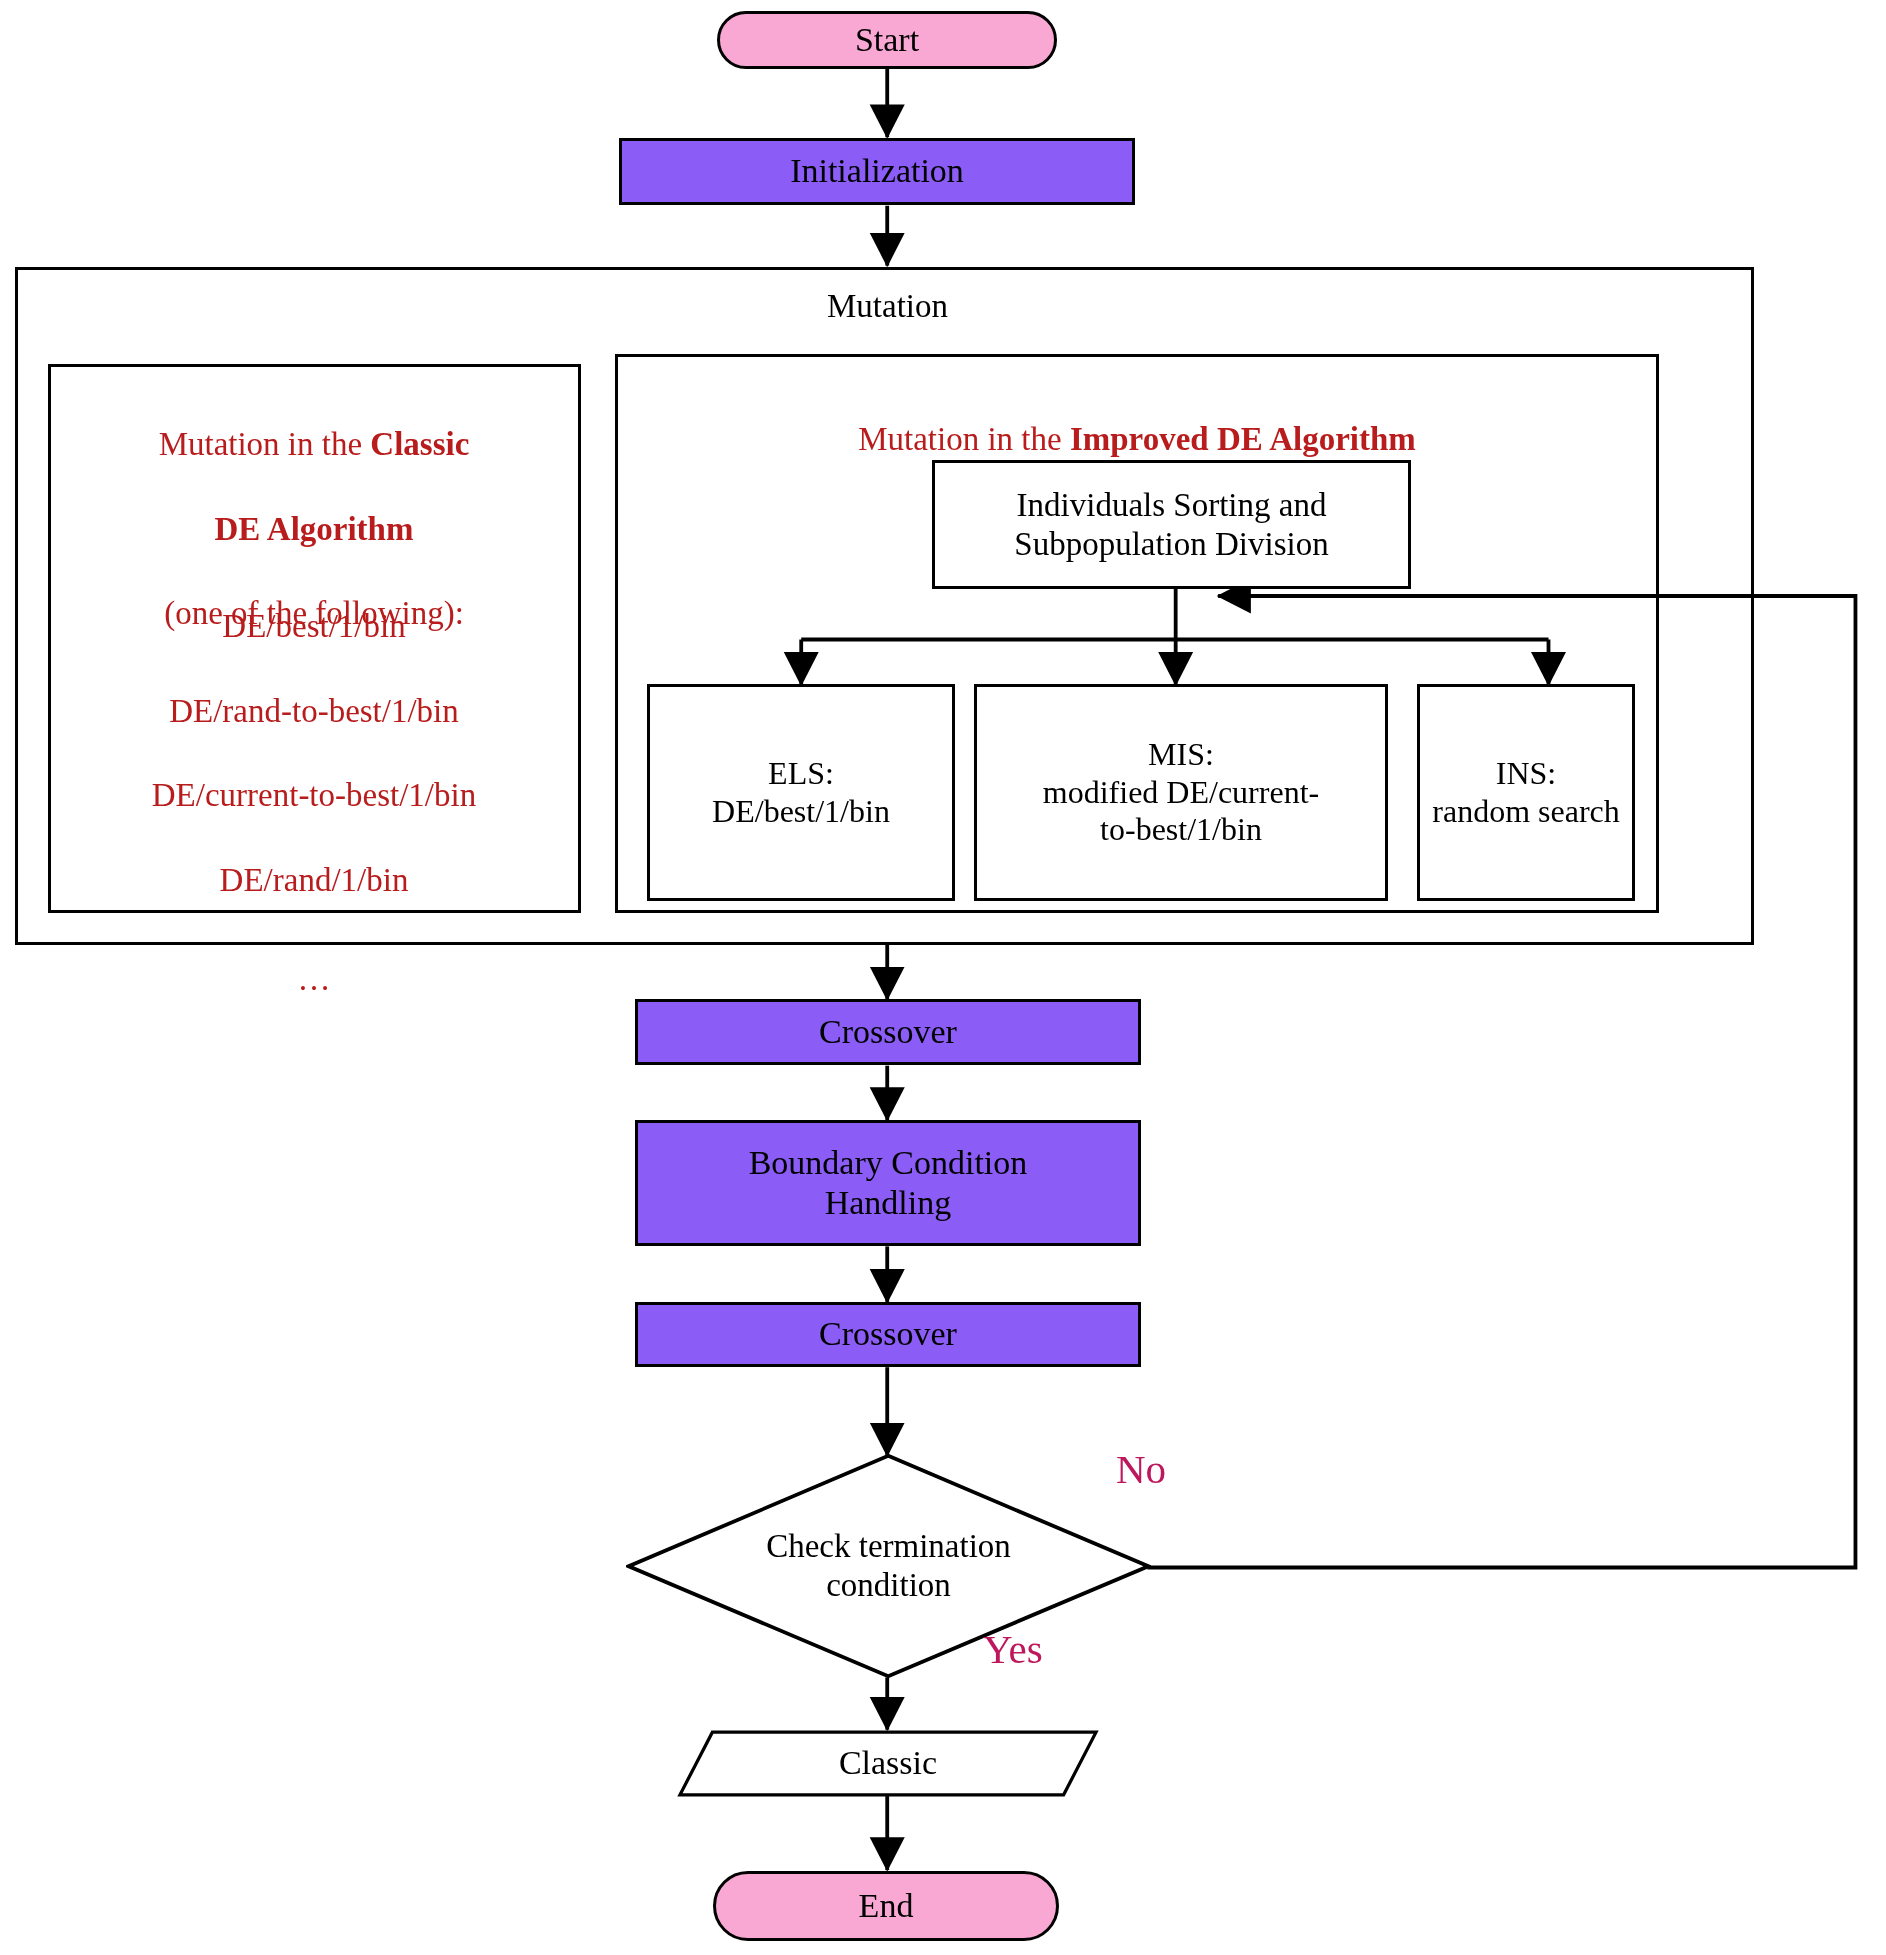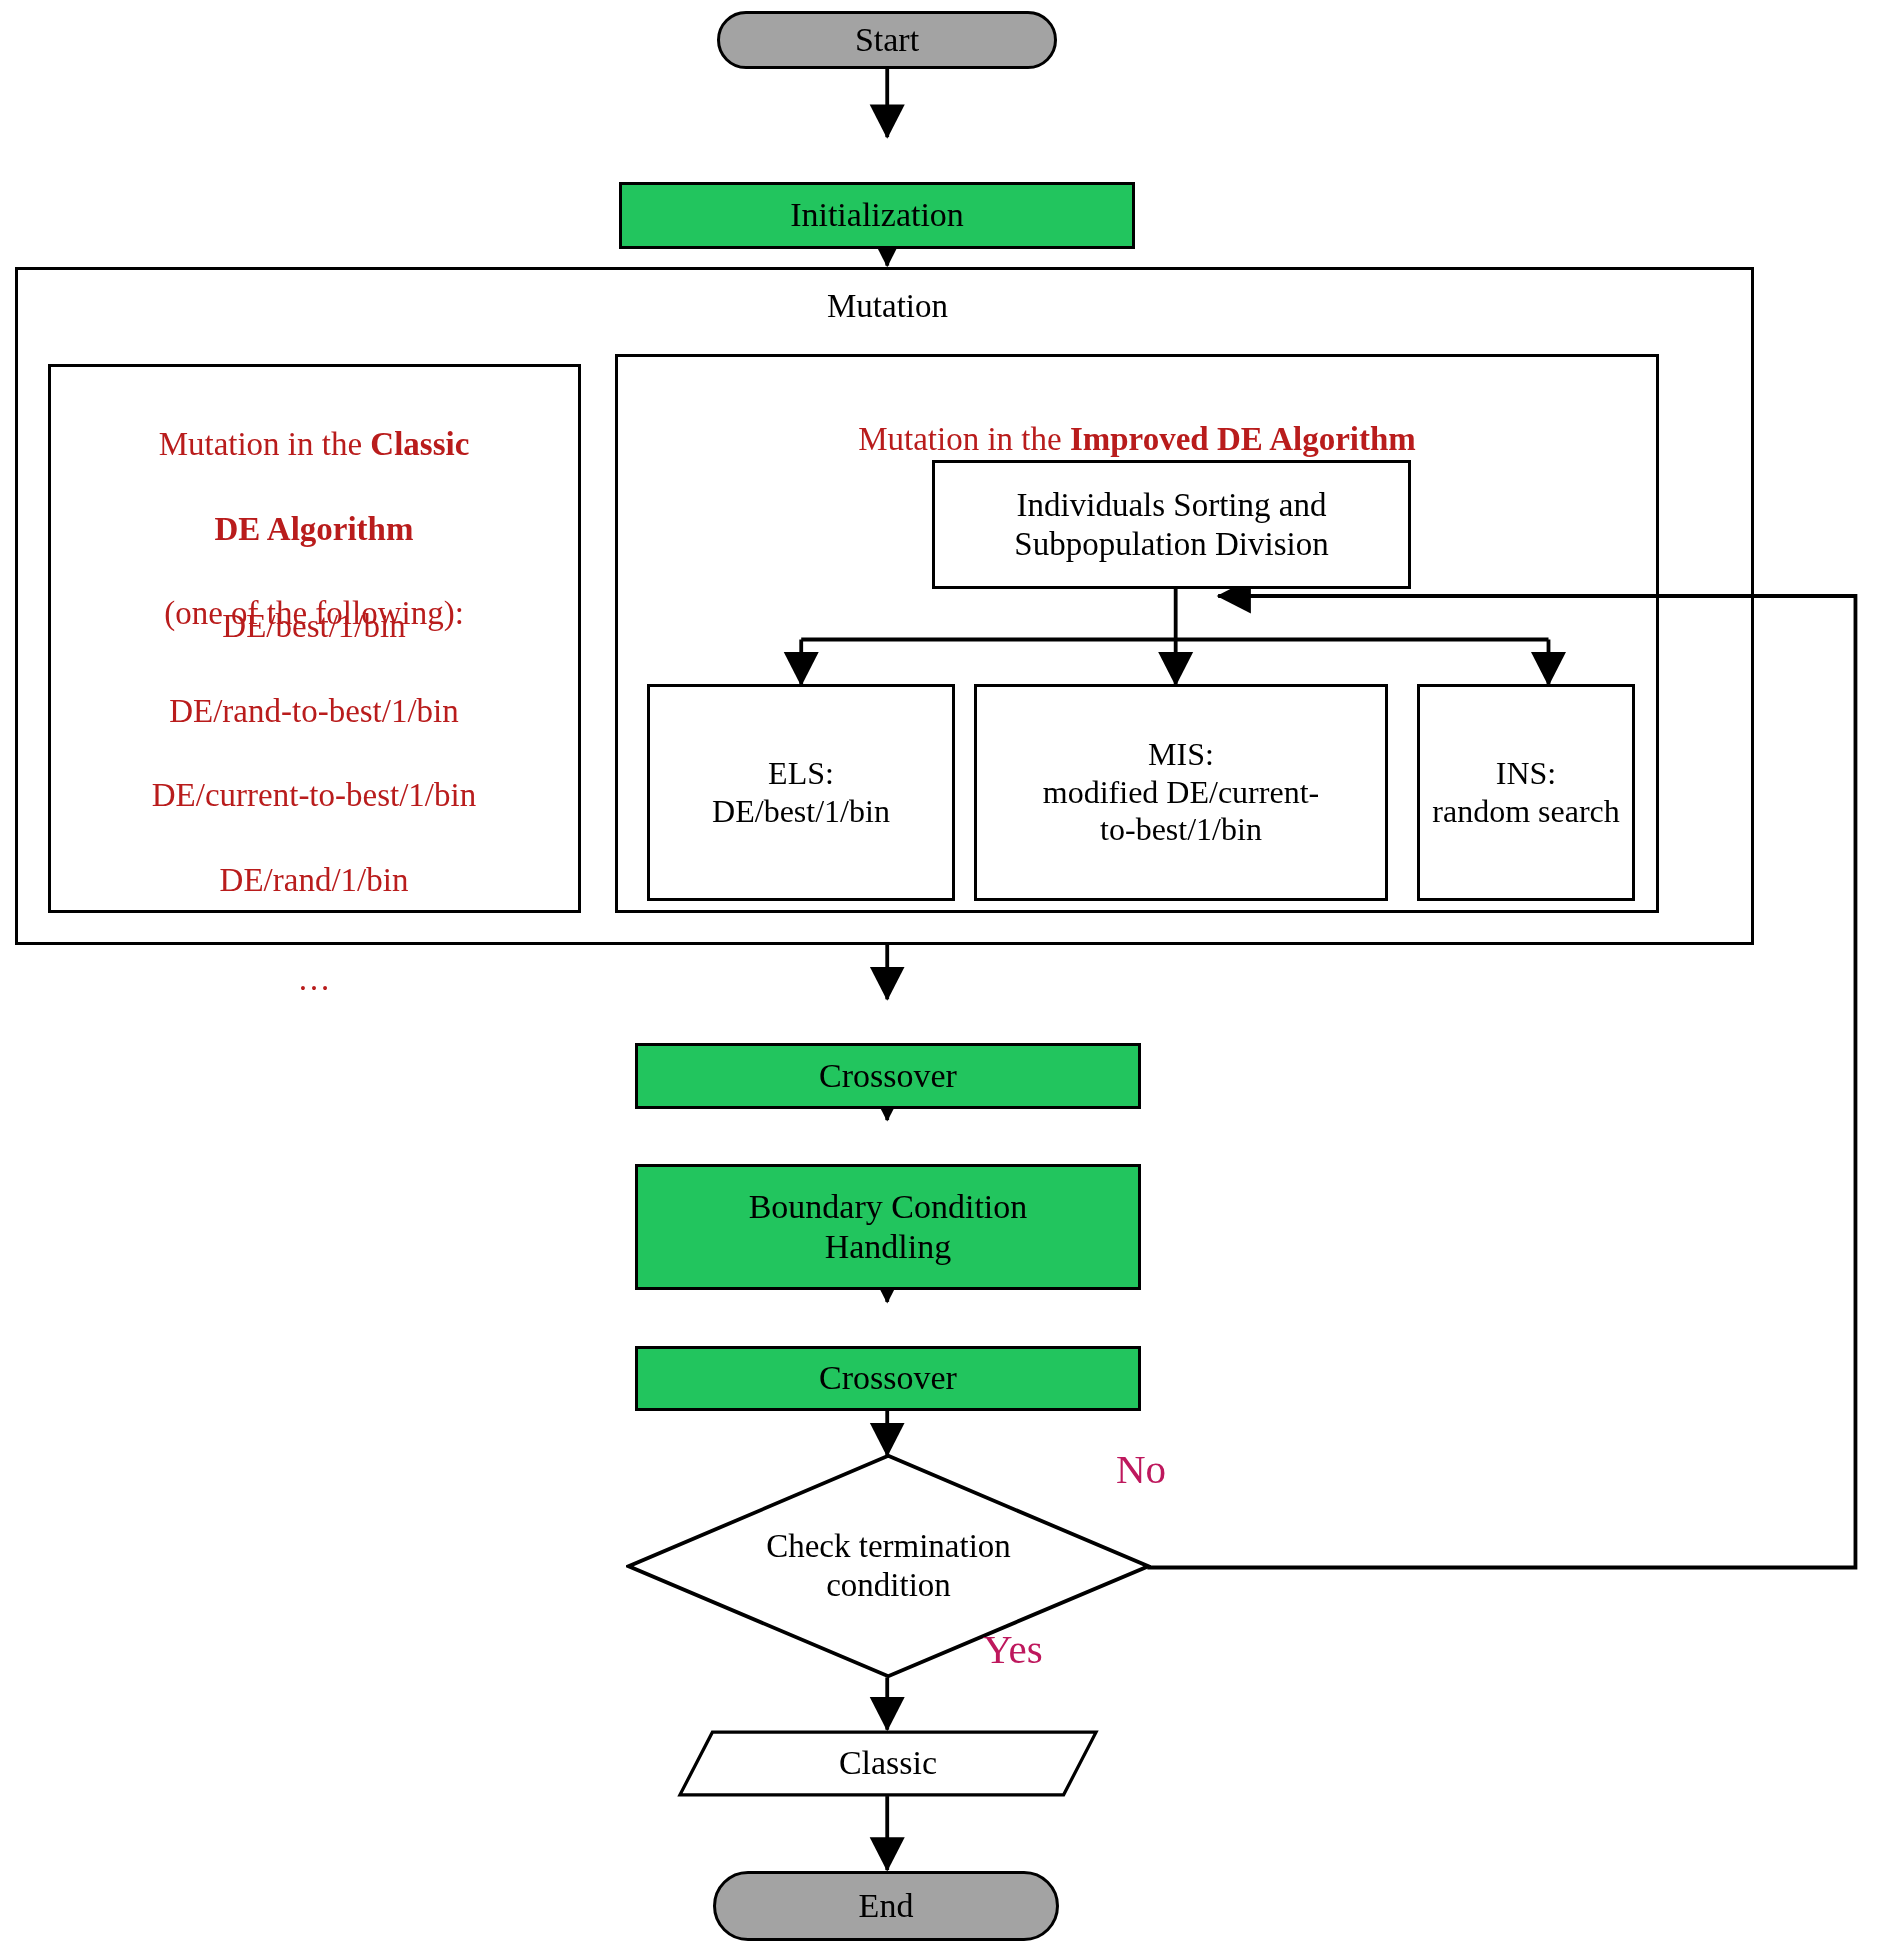--- a/index.html
+++ b/index.html
@@ -21,28 +21,27 @@
     align-items:center;
     justify-content:center;
     text-align:center;
     color:#000;
     line-height:1.18;
     white-space:pre-line;
   }
   .terminator{
     border:3.3px solid #000;
     border-radius:5443px;
-    background:#a3a3a3;
+    background:#f9a8d4;
     font-size:34px;
   }
   .process{
     border:3.3px solid #000;
-    background:#22c55e;
+    background:#8b5cf6;
     font-size:34px;
-    margin-top:44px;
   }
   .subnode{
     border:3.8px solid #000;
     background:#fff;
     font-size:32px;
   }
   .group-box{
     position:absolute;
     box-sizing:border-box;
     border:3.8px solid #000;

